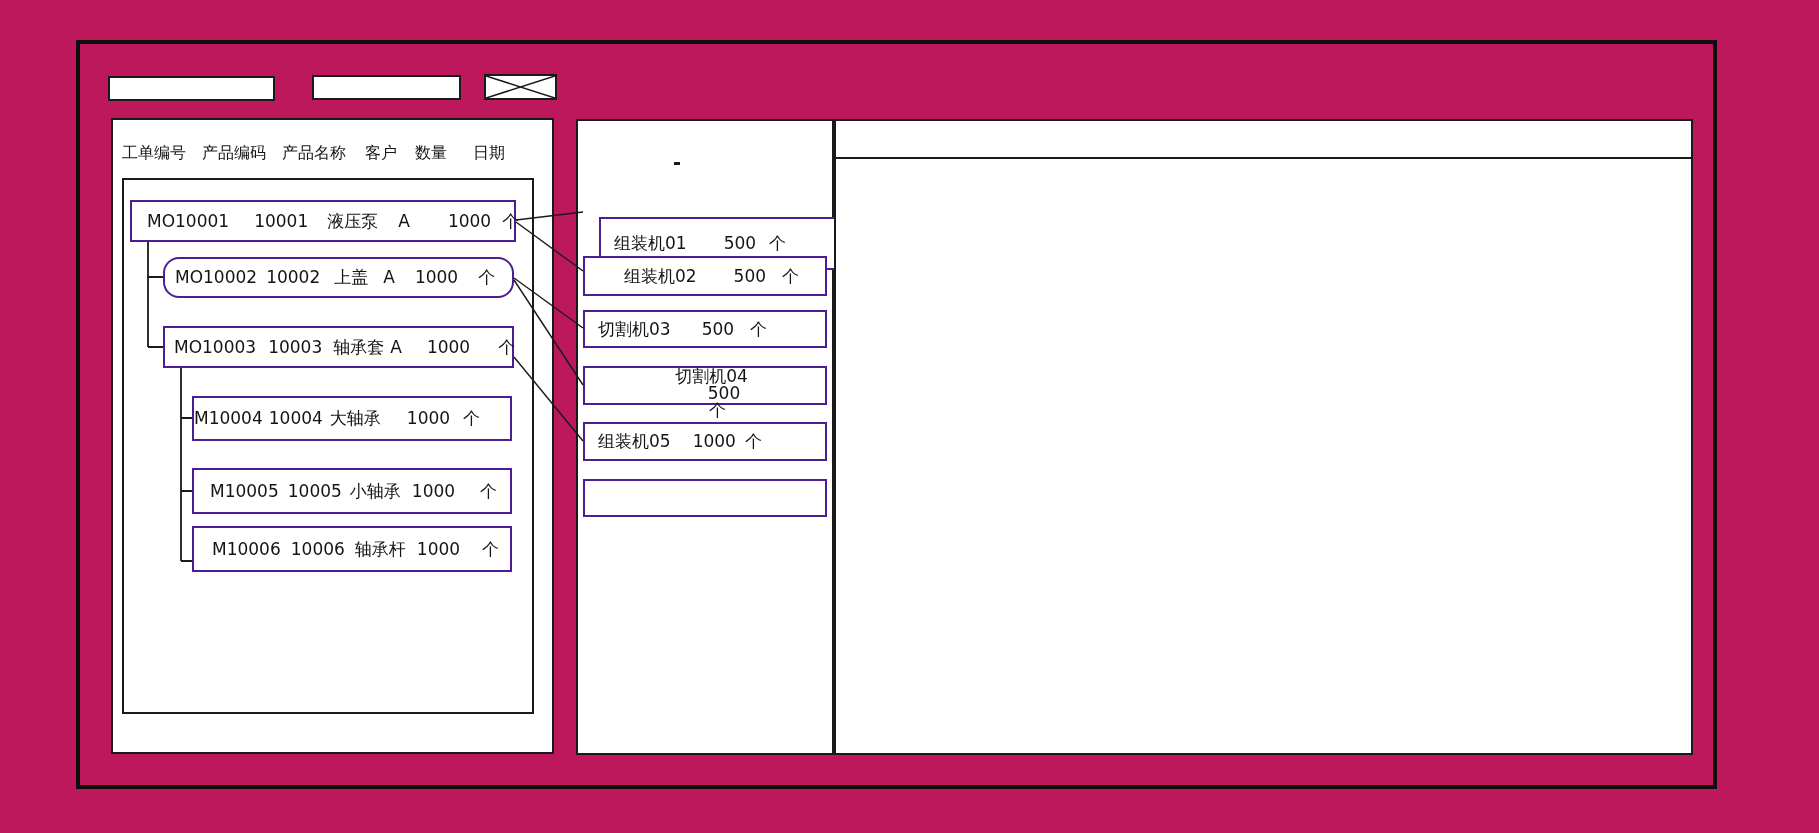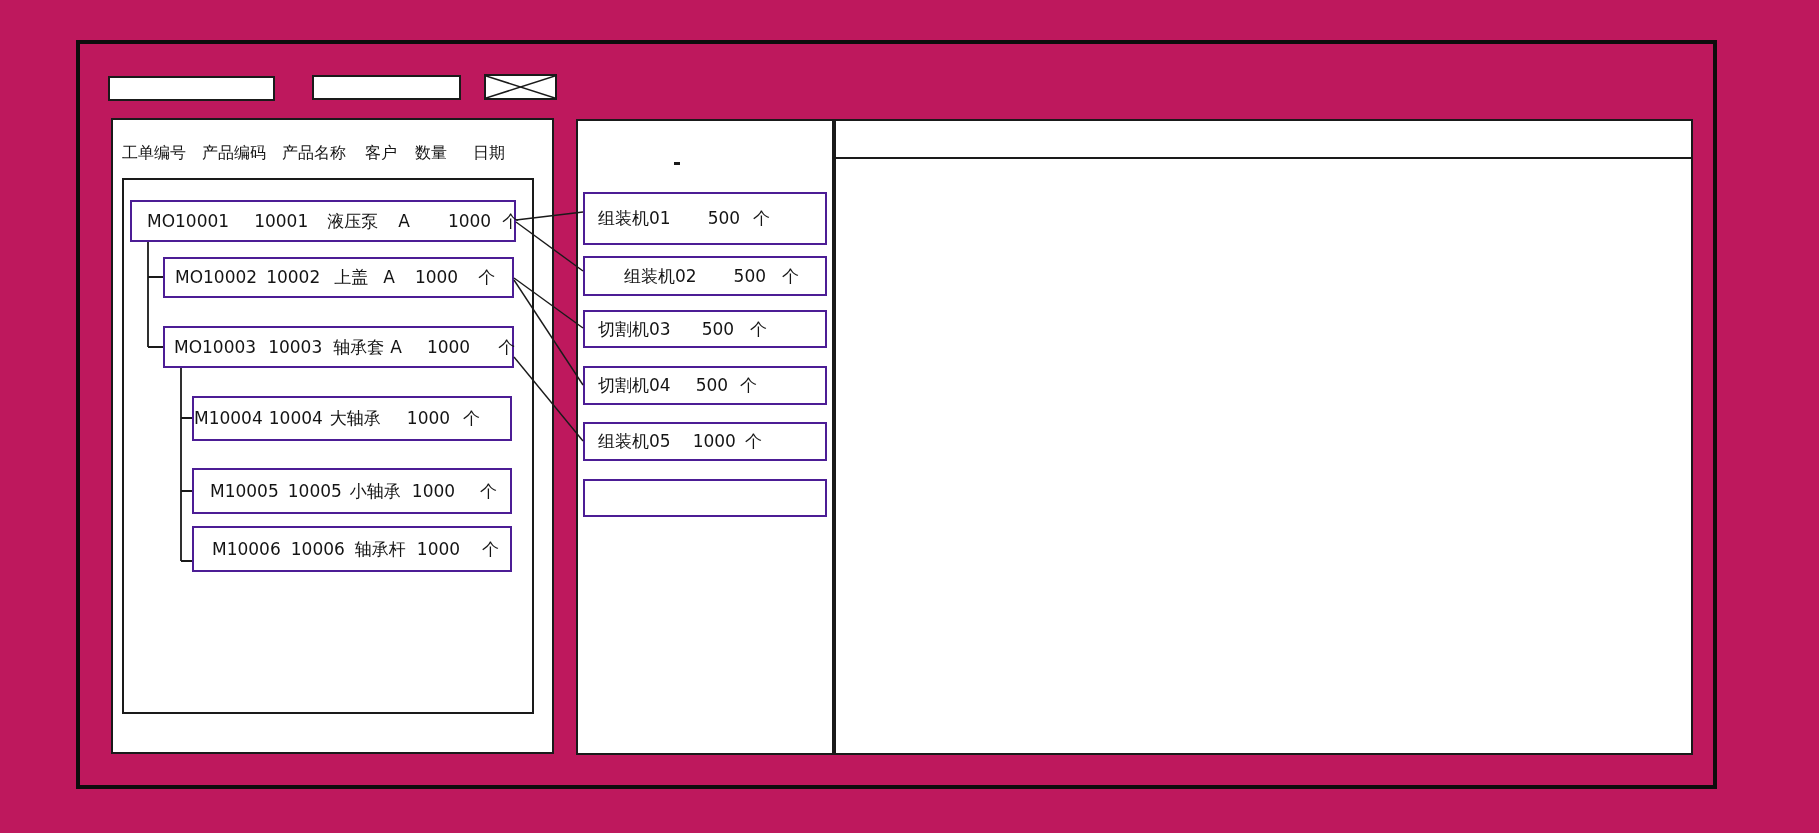--- a/index.html
+++ b/index.html
@@ -53,21 +53,21 @@
 
   <div class="abs obox" style="left:130px;top:200px;width:386px;height:42px;padding-left:15px;">
     <span>MO10001</span>
     <span style="margin-left:25px">10001</span>
     <span style="margin-left:19px">液压泵</span>
     <span style="margin-left:20px">A</span>
     <span style="margin-left:38px">1000</span>
     <span style="margin-left:11px">个</span>
   </div>
 
-  <div class="abs obox" style="left:163px;top:257px;width:351px;height:41px;padding-left:10px;">
+  <div class="abs obox" style="left:163px;top:257px;width:351px;height:41px;padding-left:10px;border-radius:16px;">
     <span>MO10002</span>
     <span style="margin-left:9px">10002</span>
     <span style="margin-left:14px">上盖</span>
     <span style="margin-left:15px">A</span>
     <span style="margin-left:20px">1000</span>
     <span style="margin-left:20px">个</span>
   </div>
 
   <div class="abs obox" style="left:163px;top:326px;width:351px;height:42px;padding-left:9px;">
     <span>MO10003</span>
@@ -98,36 +98,36 @@
     <span>M10006</span>
     <span style="margin-left:10px">10006</span>
     <span style="margin-left:10px">轴承杆</span>
     <span style="margin-left:11px">1000</span>
     <span style="margin-left:22px">个</span>
   </div>
 
   <div class="abs panel" style="left:576px;top:119px;width:258px;height:636px;"></div>
   <div class="abs dot" style="left:674px;top:162px;width:6px;height:3px;"></div>
 
-  <div class="abs mbox" style="top:192px;height:53px;">
+  <div class="abs mbox" style="top:217px;height:53px;margin-left:16px;">
     <span>组装机01</span>
     <span style="margin-left:37px">500</span>
     <span style="margin-left:13px">个</span>
   </div>
   <div class="abs mbox" style="top:256px;height:40px;justify-content:center;">
     <span>组装机02</span>
     <span style="margin-left:37px">500</span>
     <span style="margin-left:16px">个</span>
   </div>
   <div class="abs mbox" style="top:310px;height:38px;">
     <span>切割机03</span>
     <span style="margin-left:31px">500</span>
     <span style="margin-left:16px">个</span>
   </div>
-  <div class="abs mbox" style="top:366px;height:39px;">
+  <div class="abs mbox" style="top:366px;height:39px;flex-direction:column;">
     <span>切割机04</span>
     <span style="margin-left:25px">500</span>
     <span style="margin-left:12px">个</span>
   </div>
   <div class="abs mbox" style="top:422px;height:39px;">
     <span>组装机05</span>
     <span style="margin-left:22px">1000</span>
     <span style="margin-left:9px">个</span>
   </div>
   <div class="abs mbox" style="top:479px;height:38px;">

